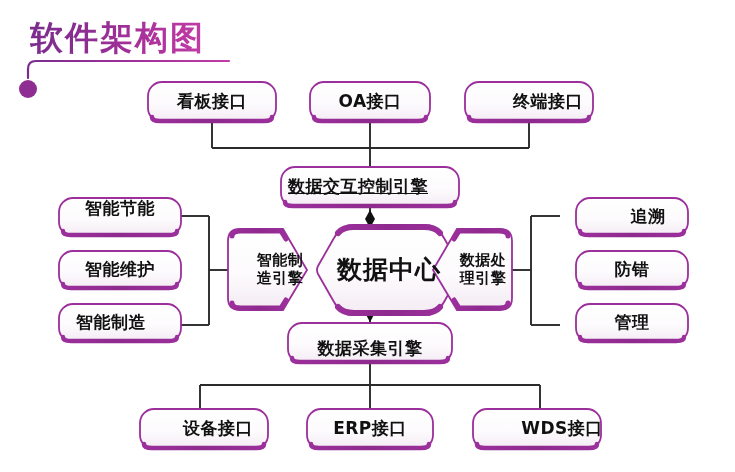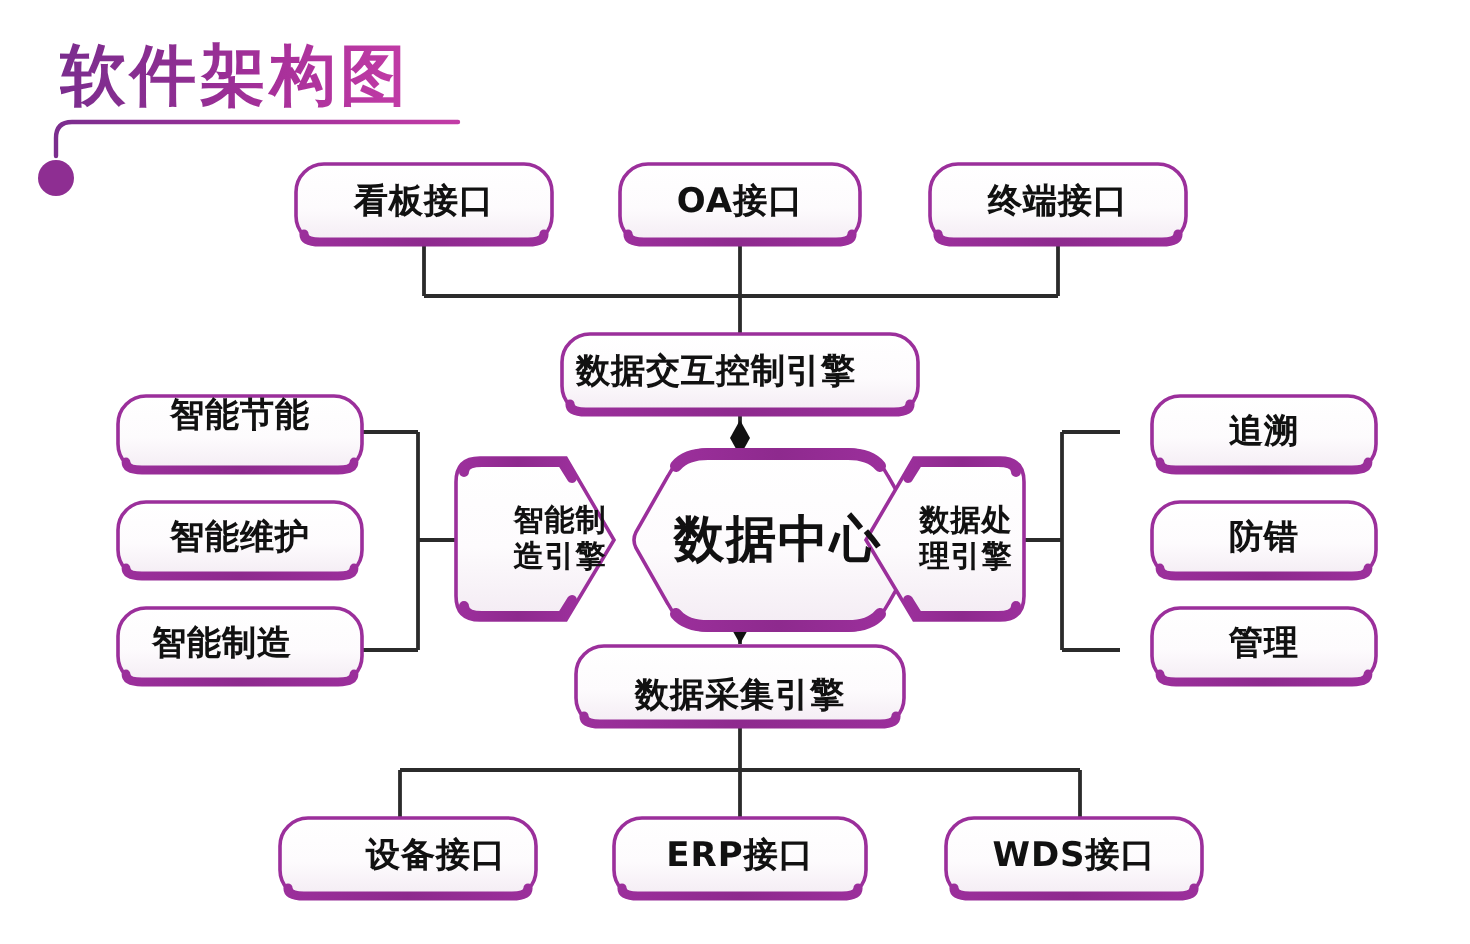--- a/index.html
+++ b/index.html
@@ -192,37 +192,37 @@
       <path d="M477 444 Q477 448 485 448 L589 448 Q597 448 597 444" fill="none" stroke="url(#barfill)" stroke-width="4.6" stroke-linecap="round"></path>
     </g>
   </svg>
 
   <div id="title-wrap">
     <div id="title-text">软件架构图</div>
   </div>
 
   <div class="node n-iface" style="left:148px;top:82px;width:128px;height:40px;">看板接口</div>
   <div class="node n-iface" style="left:310px;top:82px;width:120px;height:40px;">OA接口</div>
-  <div class="node n-iface" style="left:465px;top:82px;width:128px;height:40px;">终端接口</div>
-
-  <div class="node n-engine" style="left:281px;top:167px;width:154px;height:40px;">数据交互控制引擎</div>
+  <div class="node n-iface" style="left:484px;top:82px;width:128px;height:40px;">终端接口</div>
+
+  <div class="node n-engine" style="left:281px;top:167px;width:154px;height:40px;text-decoration:underline;">数据交互控制引擎</div>
 
   <div class="node n-sidewide" style="left:59px;top:198px;width:122px;height:22px;">智能节能</div>
   <div class="node n-sidewide" style="left:59px;top:251px;width:122px;height:38px;">智能维护</div>
   <div class="node n-sidewide" style="left:59px;top:304px;width:104px;height:38px;">智能制造</div>
 
-  <div class="node n-sidewide" style="left:576px;top:198px;width:112px;height:38px;">追溯</div>
+  <div class="node n-sidewide" style="left:592px;top:198px;width:112px;height:38px;">追溯</div>
   <div class="node n-sidewide" style="left:576px;top:251px;width:112px;height:38px;">防错</div>
   <div class="node n-sidewide" style="left:576px;top:304px;width:112px;height:38px;">管理</div>
 
   <div class="node n-smallengine" style="left:228px;top:229px;width:62px;height:81px;padding-left:21px;">智能制
 造引擎</div>
   <div class="node n-smallengine" style="left:452px;top:229px;width:62px;height:81px;">数据处
 理引擎</div>
   <div class="node n-center" style="left:318px;top:225px;width:142px;height:90px;">数据中心</div>
 
   <div class="node n-engine" style="left:288px;top:323px;width:164px;height:52px;">数据采集引擎</div>
 
   <div class="node n-iface" style="left:140px;top:409px;width:156px;height:40px;">设备接口</div>
   <div class="node n-iface" style="left:307px;top:409px;width:126px;height:40px;">ERP接口</div>
-  <div class="node n-iface" style="left:473px;top:409px;width:128px;height:40px;">WDS接口</div>
+  <div class="node n-iface" style="left:473px;top:409px;width:128px;height:40px;padding-left:25px;">WDS接口</div>
 
 </div>
 
 </body></html>

